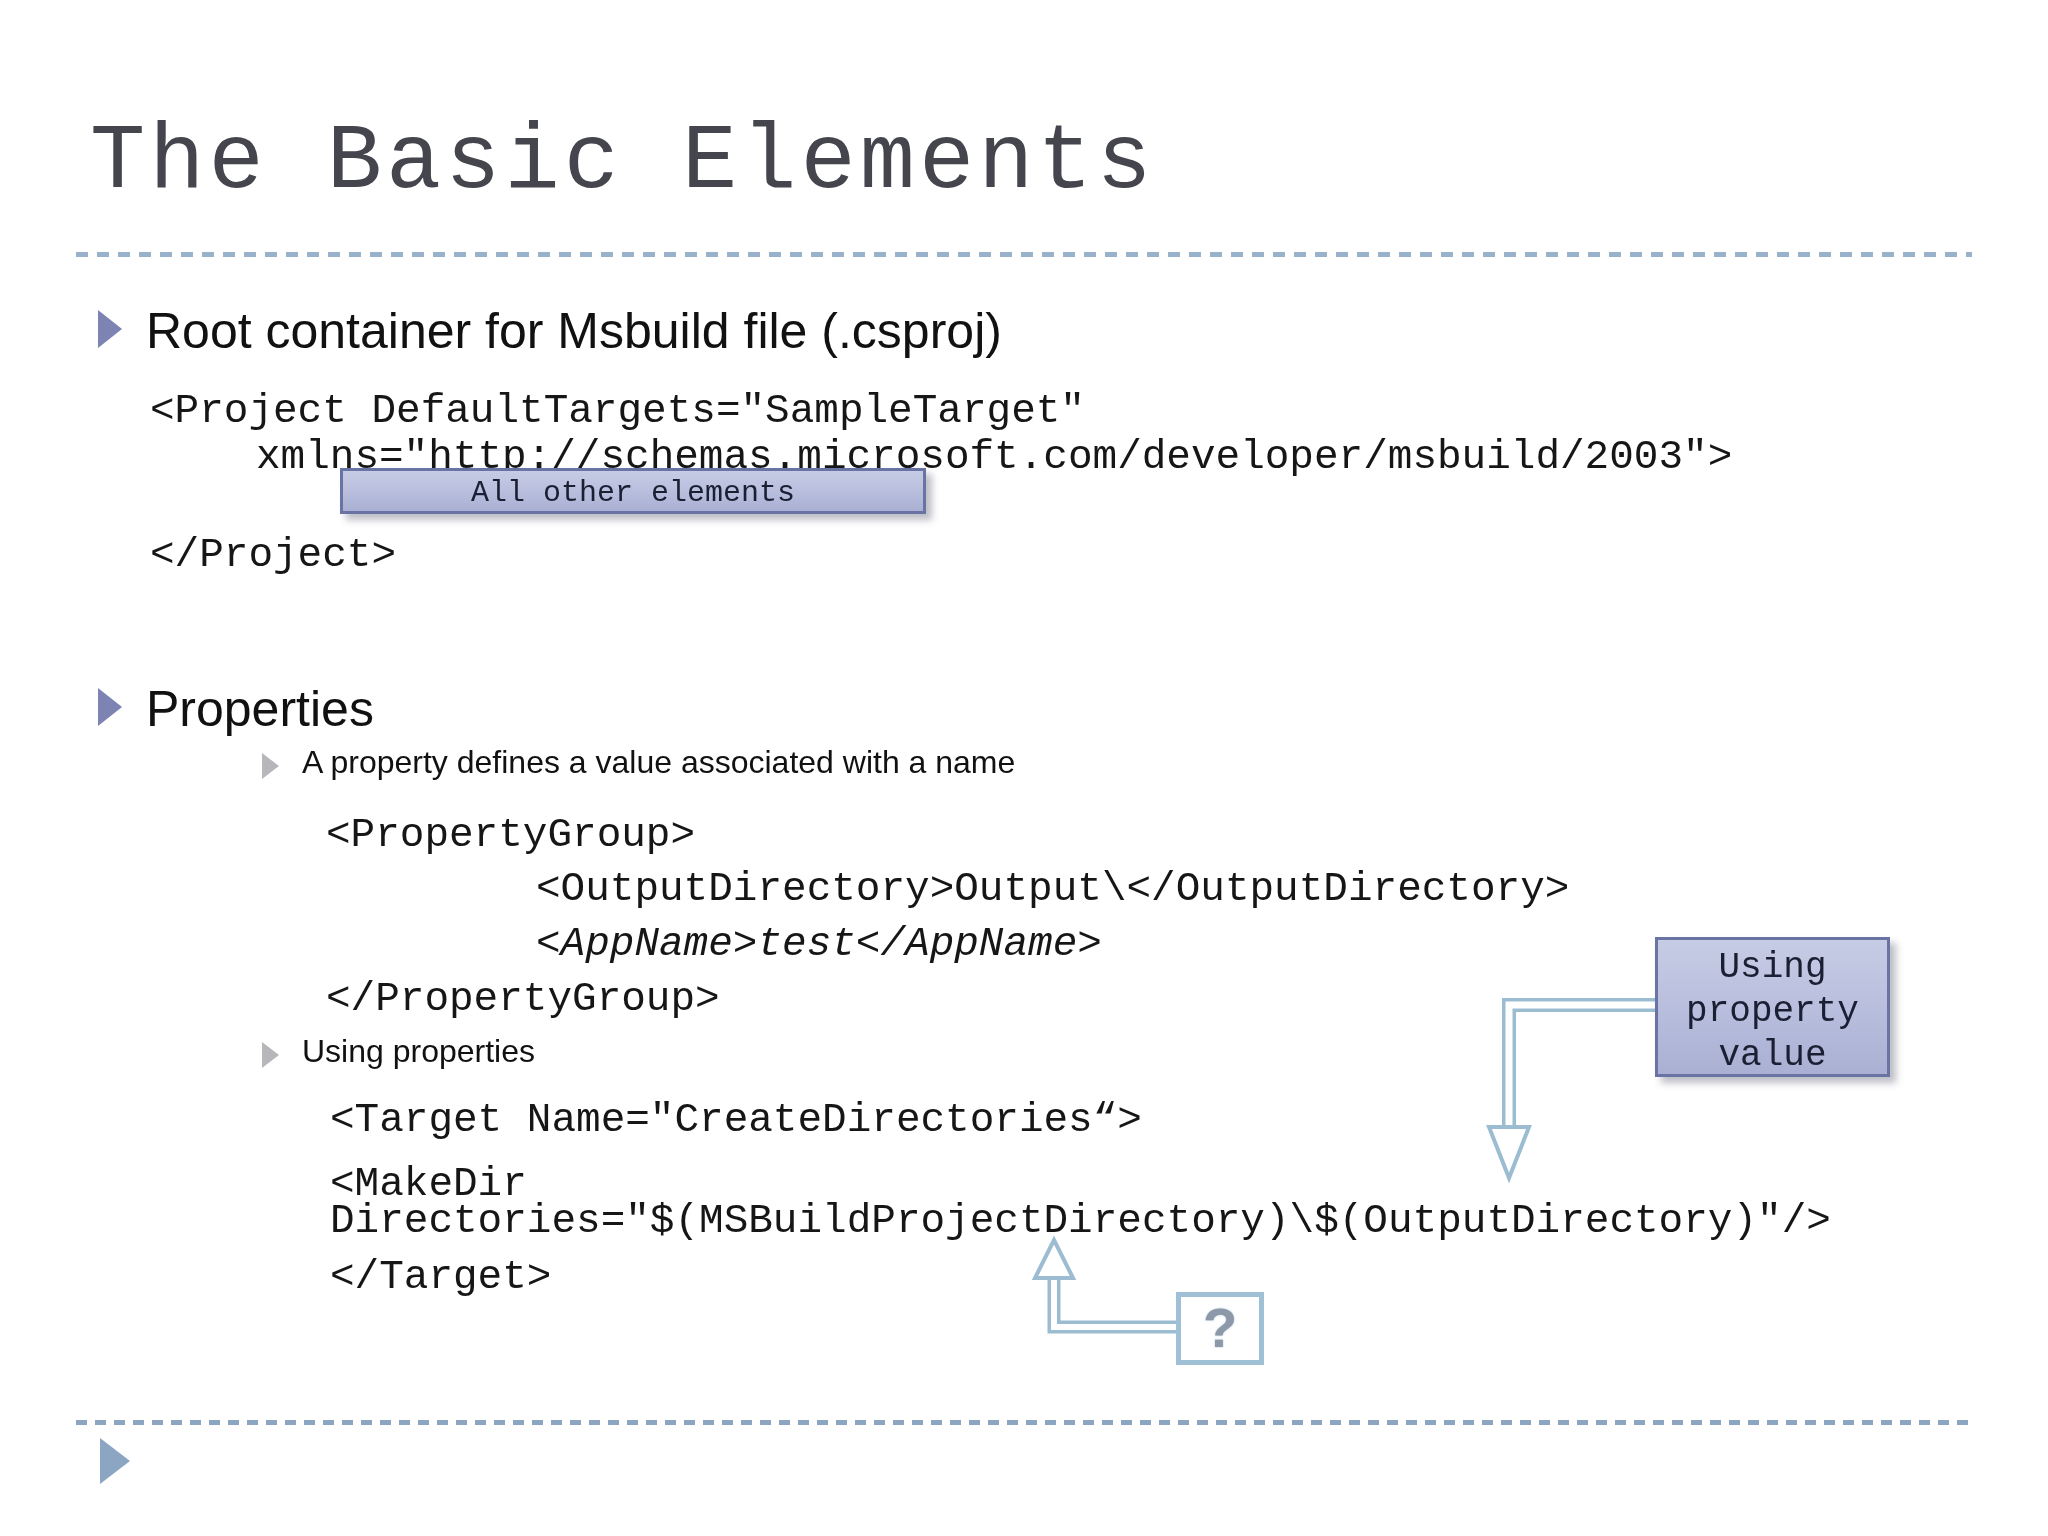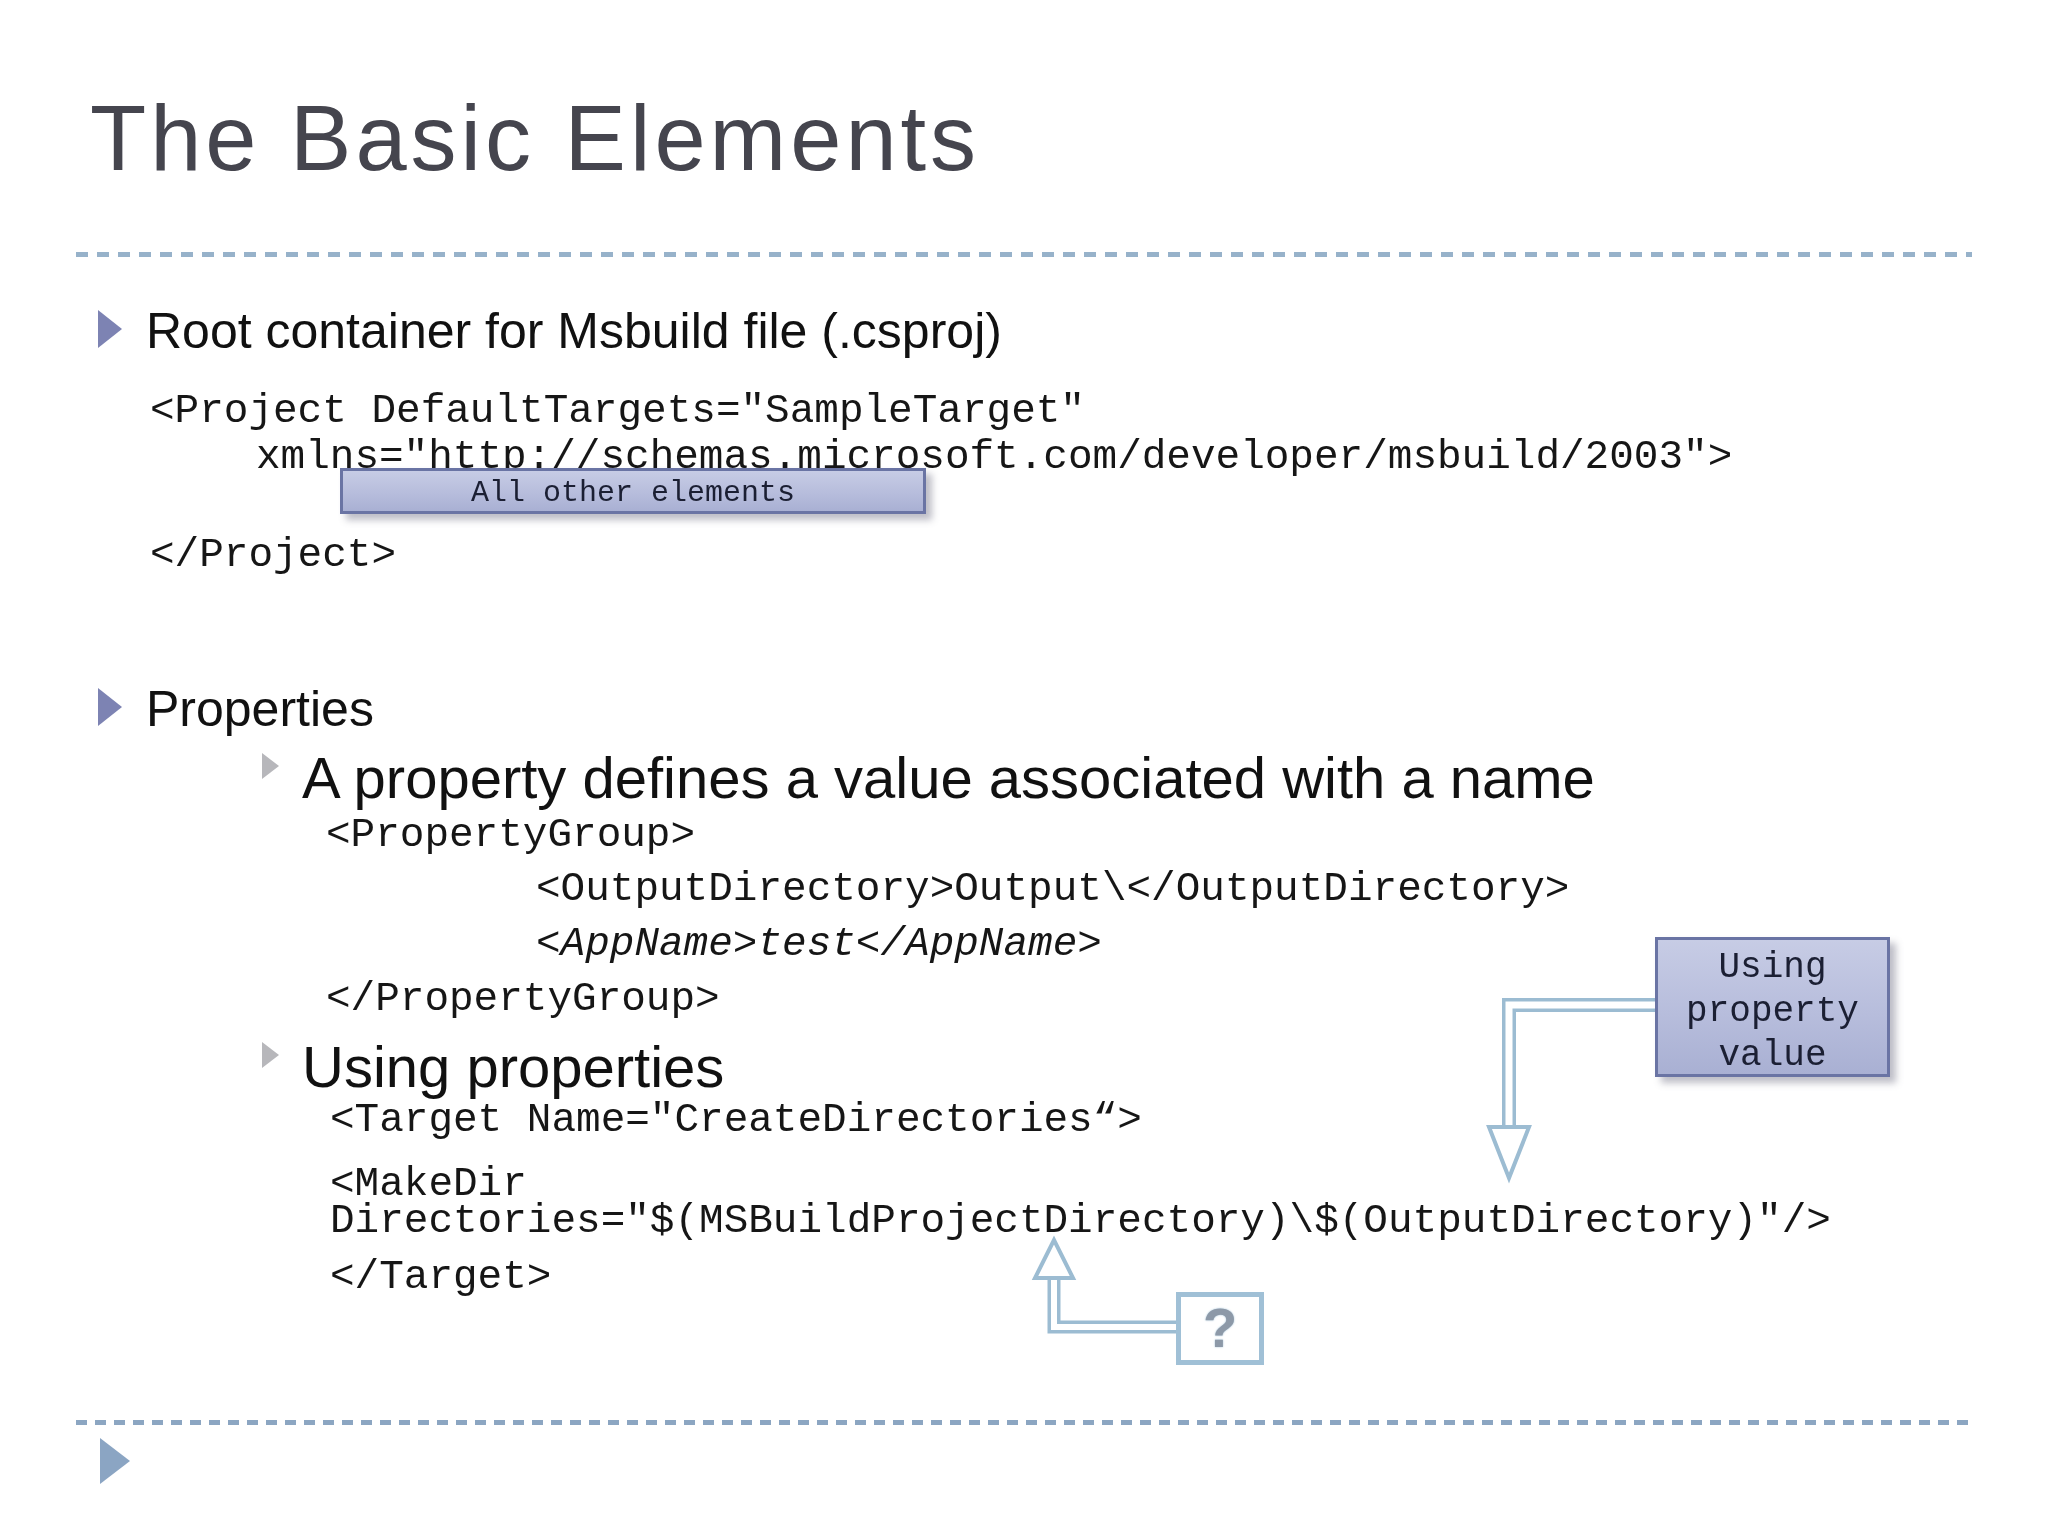--- a/index.html
+++ b/index.html
@@ -7,22 +7,22 @@
     position: relative;
     width: 2048px;
     height: 1536px;
     background: #ffffff;
     overflow: hidden;
     font-family: "Liberation Sans", sans-serif;
   }
   .abs { position: absolute; }
 
   .slide-title {
-    left: 90px; top: 86px;
-    font-family: Liberation Sans, sans-serif;
+    left: 90px; top: 110px;
+    font-family: Liberation Mono, monospace;
     font-size: 92px;
     letter-spacing: 4px;
     color: #45454e;
     white-space: nowrap;
   }
   .divider {
     left: 76px; width: 1896px; height: 5px;
     background: repeating-linear-gradient(90deg, #97b2ca 0px, #97b2ca 12px, transparent 12px, transparent 21px);
   }
   .divider-top { top: 252px; }
@@ -46,21 +46,21 @@
     border-top: 23px solid transparent;
     border-bottom: 23px solid transparent;
   }
 
   .bullet-l1 {
     font-size: 50px;
     color: #111111;
     white-space: nowrap;
   }
   .bullet-l2 {
-    font-size: 58px;
+    font-size: 32px;
     color: #111111;
     white-space: nowrap;
   }
 
   .code {
     font-family: "Liberation Mono", monospace;
     font-size: 41px;
     color: #161616;
     white-space: pre;
   }

